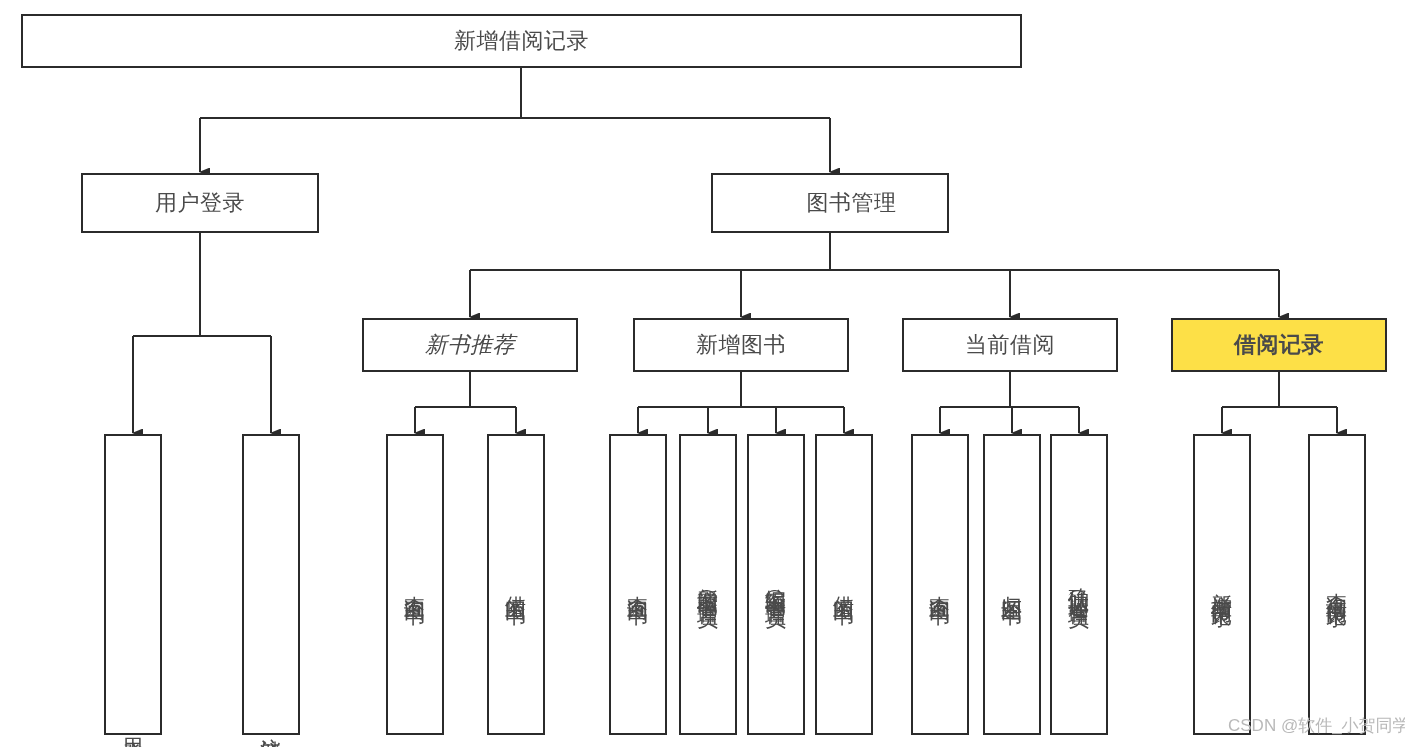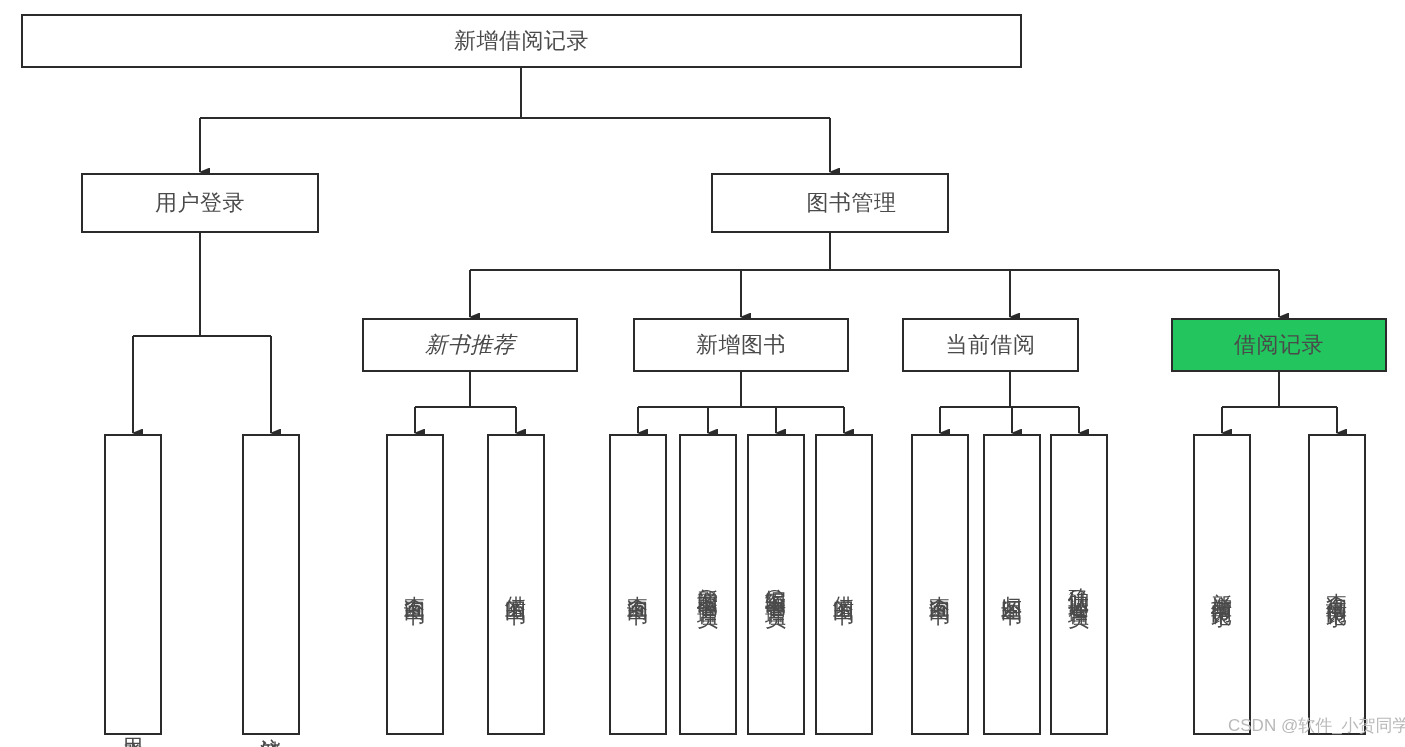--- a/index.html
+++ b/index.html
@@ -120,24 +120,24 @@
       </div>
       <div class="node-box" style="left: 711px; top: 173px; width: 238px; height: 60px; border-color: rgb(43, 43, 43); background: rgb(255, 255, 255); padding-left: 43px;">
         <span class="node-label" style="color: rgb(74, 74, 74); font-size: 22px;">图书管理</span>
       </div>
       <div class="node-box" style="left: 362px; top: 318px; width: 216px; height: 54px; border-color: rgb(43, 43, 43); background: rgb(255, 255, 255); font-style: italic;">
         <span class="node-label" style="color: rgb(74, 74, 74); font-size: 22px;">新书推荐</span>
       </div>
       <div class="node-box" style="left: 633px; top: 318px; width: 216px; height: 54px; border-color: rgb(43, 43, 43); background: rgb(255, 255, 255);">
         <span class="node-label" style="color: rgb(74, 74, 74); font-size: 22px;">新增图书</span>
       </div>
-      <div class="node-box" style="left: 902px; top: 318px; width: 177px; height: 54px; border-color: rgb(43, 43, 43); background: rgb(255, 255, 255);">
+      <div class="node-box" style="left: 902px; top: 318px; width: 216px; height: 54px; border-color: rgb(43, 43, 43); background: rgb(255, 255, 255);">
         <span class="node-label" style="color: rgb(74, 74, 74); font-size: 22px;">当前借阅</span>
       </div>
-      <div class="node-box" style="left: 1171px; top: 318px; width: 216px; height: 54px; border-color: rgb(43, 43, 43); background: #22c55e;">
+      <div class="node-box" style="left: 1171px; top: 318px; width: 216px; height: 54px; border-color: rgb(43, 43, 43); background: #fde047; font-weight: bold;">
         <span class="node-label" style="color: rgb(74, 74, 74); font-size: 22px;">借阅记录</span>
       </div>
       <div class="node-box vertical bottom-align" style="left: 104px; top: 434px; width: 58px; height: 301px; border-color: rgb(43, 43, 43); background: rgb(255, 255, 255);">
         <span class="node-label" style="color: rgb(74, 74, 74);">用户登录</span>
       </div>
       <div class="node-box vertical bottom-align" style="left: 242px; top: 434px; width: 58px; height: 301px; border-color: rgb(43, 43, 43); background: rgb(255, 255, 255);">
         <span class="node-label" style="color: rgb(74, 74, 74);">注销登录</span>
       </div>
       <div class="node-box vertical" style="left: 386px; top: 434px; width: 58px; height: 301px; border-color: rgb(43, 43, 43); background: rgb(255, 255, 255);">
         <span class="node-label" style="color: rgb(74, 74, 74);">查询图书</span>

